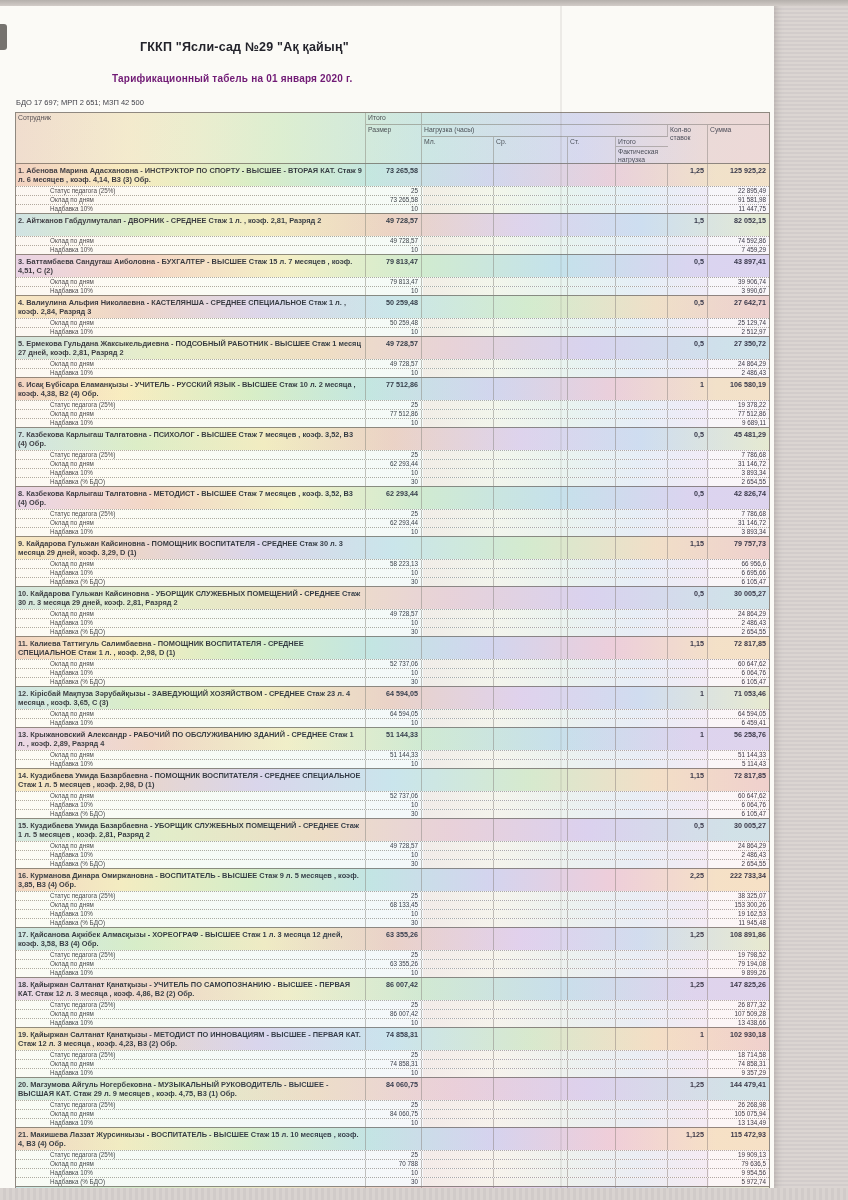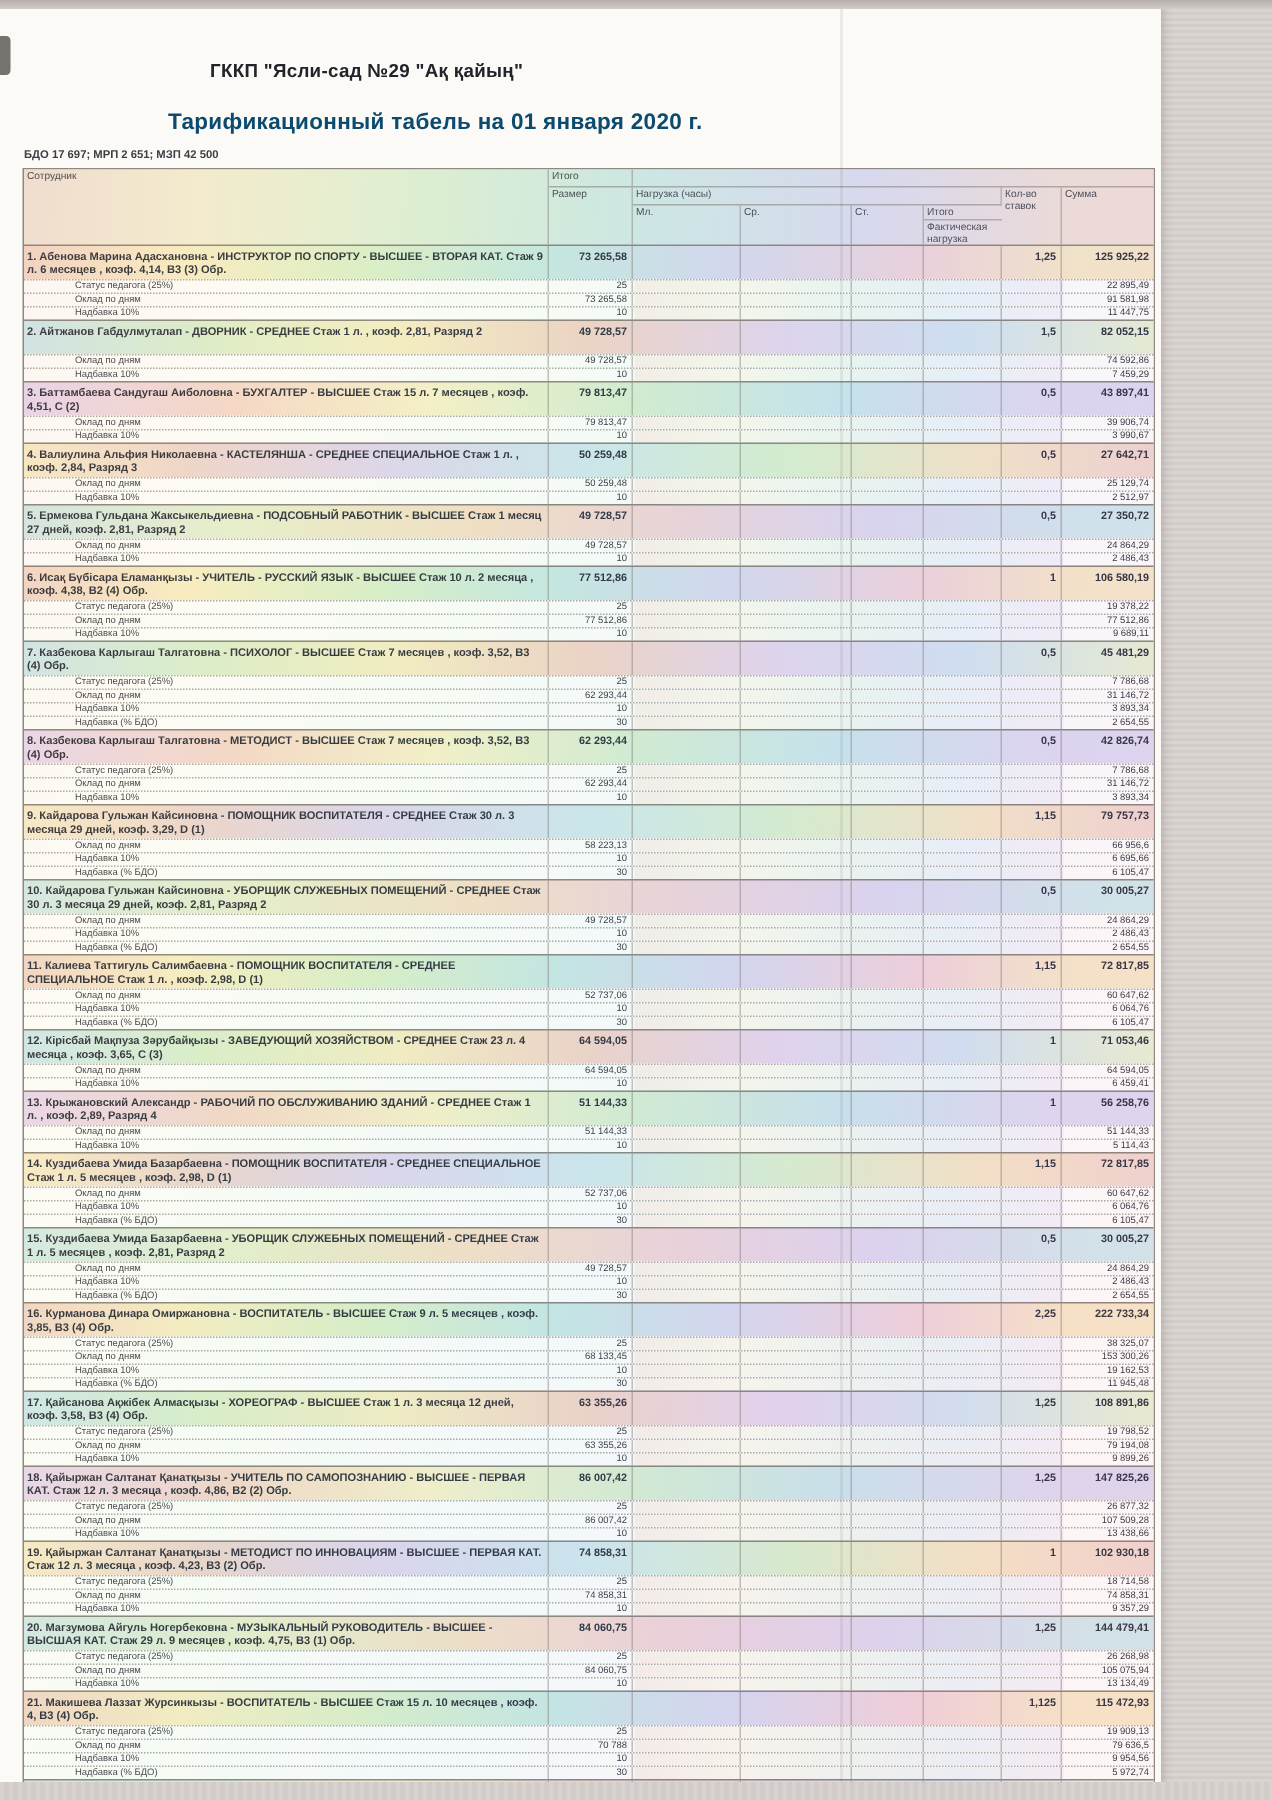--- a/index.html
+++ b/index.html
@@ -17,22 +17,22 @@
     background:repeating-linear-gradient(0deg,#dbd5d2 0 2px,#d2cccb 2px 4px);
     box-shadow:inset 6px 0 8px -6px rgba(120,110,105,.5);z-index:4;}
   .scan-bottom{position:absolute;left:0;bottom:0;width:100%;height:12px;
     background:repeating-linear-gradient(90deg,#d9d3d0 0 3px,#d1cbc9 3px 6px);z-index:4;}
   .corner-mark{position:absolute;left:0;top:24px;width:7px;height:26px;
     background:#55514e;border-radius:0 3px 3px 0;opacity:.8;z-index:6;}
   .crease{position:absolute;left:560px;top:0;width:2px;height:100%;
     background:rgba(110,100,90,.10);z-index:3;}
 
   .org{position:absolute;left:140px;top:40px;font-size:12.5px;font-weight:bold;color:#23232b;letter-spacing:.2px;}
-  .title{position:absolute;left:112px;top:73px;font-size:15px;font-weight:bold;color:#0c4a6e;letter-spacing:.2px;}
-  .meta{position:absolute;left:16px;top:98px;font-size:7.5px;color:#3e3e46;font-weight:bold;}
+  .title{position:absolute;left:112px;top:73px;font-size:10px;font-weight:bold;color:#701a75;letter-spacing:.2px;}
+  .meta{position:absolute;left:16px;top:98px;font-size:7.5px;color:#3e3e46;}
 
   .table{position:absolute;left:15px;top:112px;width:753px;border:1px solid #8f8880;background:#fdfdfb;}
   .table::after{content:"";position:absolute;inset:0;pointer-events:none;
     background:linear-gradient(105deg,
       rgba(244,200,180,.14), rgba(250,240,190,.12) 18%, rgba(190,235,205,.12) 36%,
       rgba(180,220,240,.14) 55%, rgba(210,195,240,.12) 72%, rgba(245,195,210,.13) 90%);}
 
   .thead,.row{display:grid;grid-template-columns:350px 56px 72px 74px 48px 52px 40px 61px;}
 
   

